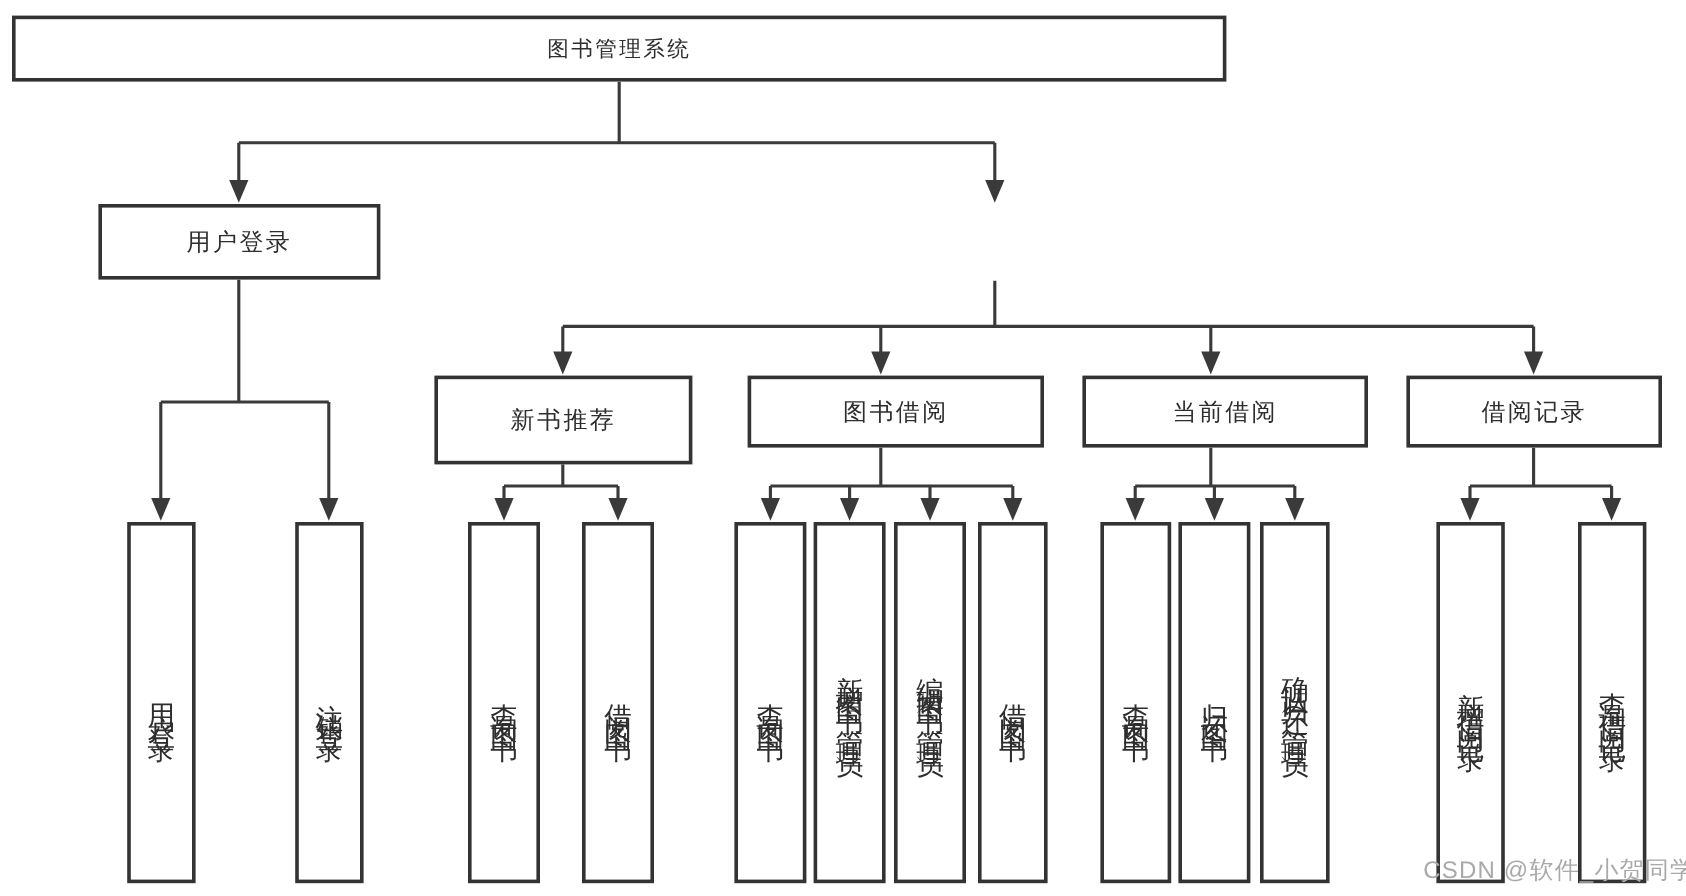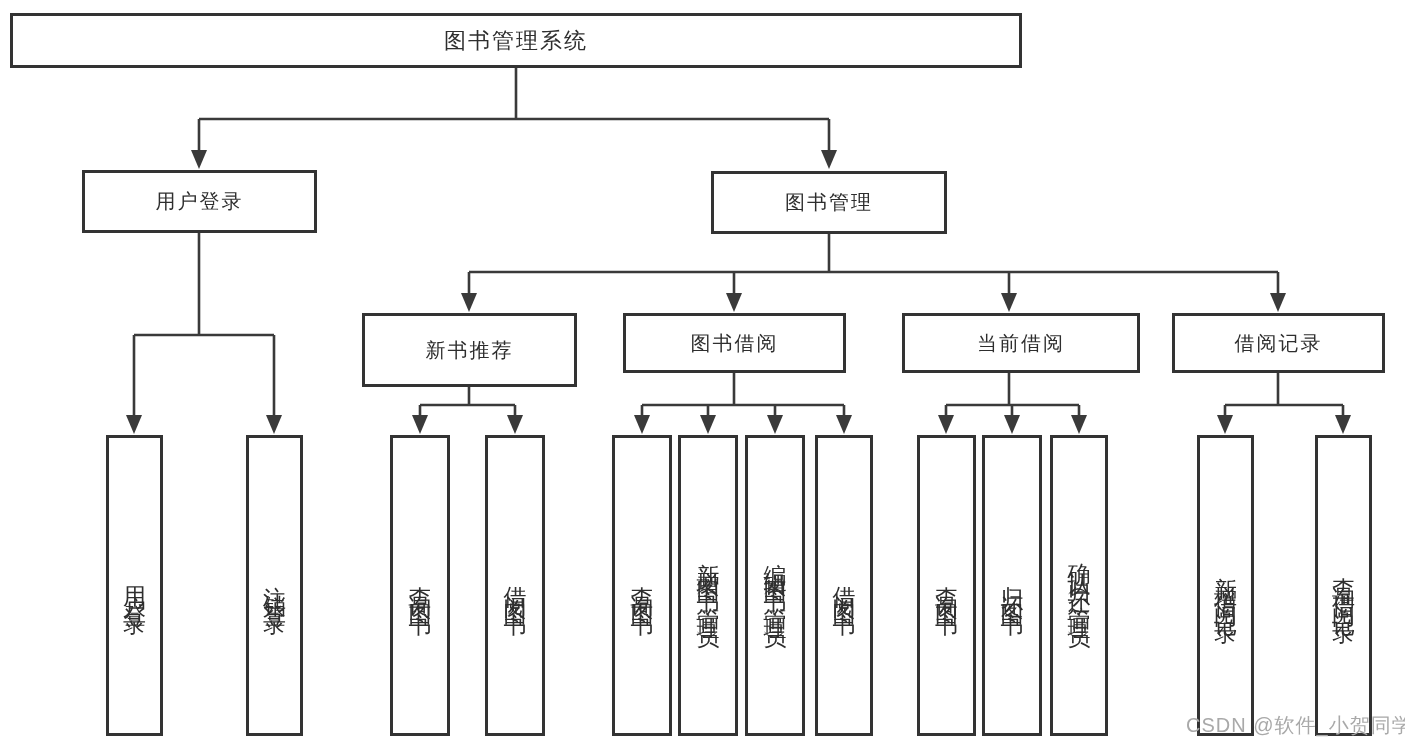--- a/index.html
+++ b/index.html
@@ -40,21 +40,21 @@
     align-items: center;
     justify-content: center;
     color: var(--text);
     z-index: 2;
   }
   .node.h span {
     font-size: 20px;
     letter-spacing: 2px;
     white-space: nowrap;
   }
-  .node.h.root span { font-size: 22px; }
+  .node.h.root span { font-size: 18px; }
   .node.v span {
     writing-mode: vertical-rl;
     text-orientation: mixed;
     font-size: 23px;
     letter-spacing: 9px;
     line-height: 1;
   }
   .watermark {
     position: absolute;
     left: 1186px;
@@ -107,28 +107,25 @@
     <polygon class="arrow" points="1335,415 1351,415 1343,434"></polygon>
   </svg>
 
   <div class="node h root" style="left:10px;top:13px;width:1012px;height:55px">
     <span>图书管理系统</span>
   </div>
 
   <div class="node h" style="left:82px;top:170px;width:235px;height:63px">
     <span>用户登录</span>
   </div>
-  <div class="node h" style="left:711px;top:171px;width:236px;height:63px">
-    <span>图书管理</span>
-  </div>
 
   <div class="node h" style="left:362px;top:313px;width:215px;height:74px">
     <span>新书推荐</span>
   </div>
-  <div class="node h" style="left:623px;top:313px;width:223px;height:60px">
+  <div class="node h" style="left:623px;top:313px;width:247px;height:60px">
     <span>图书借阅</span>
   </div>
   <div class="node h" style="left:902px;top:313px;width:238px;height:60px">
     <span>当前借阅</span>
   </div>
   <div class="node h" style="left:1172px;top:313px;width:213px;height:60px">
     <span>借阅记录</span>
   </div>
 
   <div class="node v" style="left:106px;top:435px;width:57px;height:301px">

